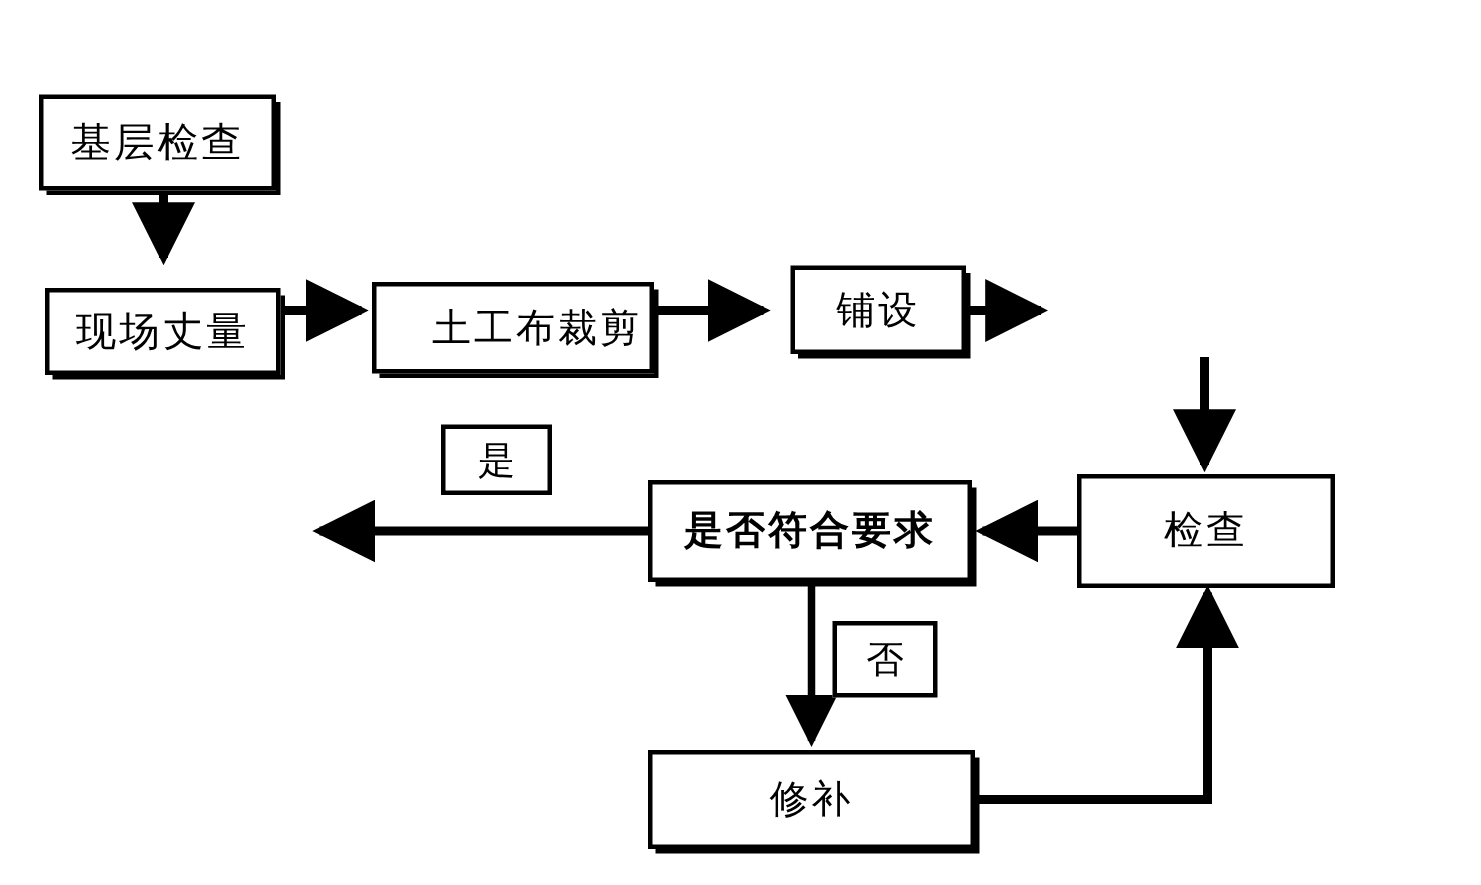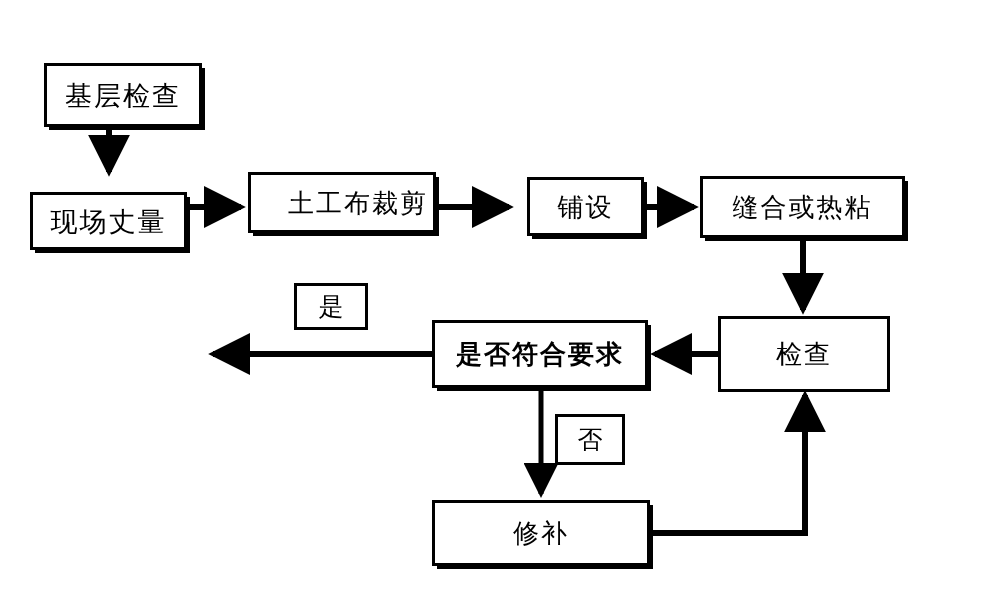--- a/index.html
+++ b/index.html
@@ -80,39 +80,36 @@
 
     <line x1="718" y1="354" x2="655" y2="354" stroke="#000000" stroke-width="6" marker-end="url(#arrowhead)"></line>
 
     <line x1="432" y1="354" x2="213" y2="354" stroke="#000000" stroke-width="6" marker-end="url(#arrowhead)"></line>
 
     <line x1="541" y1="388" x2="541" y2="494" stroke="#000000" stroke-width="5" marker-end="url(#arrowhead)"></line>
 
     <polyline points="650,533 805,533 805,395" fill="none" stroke="#000000" stroke-width="6" marker-end="url(#arrowhead)"></polyline>
   </svg>
 
-  <div class="node node-lg shadow" style="left:44px; top:63px; width:158px; height:64px;">
+  <div class="node node-lg shadow" style="left:26px; top:63px; width:158px; height:64px;">
     <span>基层检查</span>
   </div>
 
   <div class="node node-lg shadow" style="left:30px; top:192px; width:157px; height:58px;">
     <span>现场丈量</span>
   </div>
 
-  <div class="node node-md shadow" style="left:248px; top:172px; width:188px; height:61px;padding-left:32px;">
+  <div class="node node-md shadow" style="left:248px; top:188px; width:188px; height:61px;padding-left:32px;">
     <span>土工布裁剪</span>
   </div>
 
   <div class="node node-md shadow" style="left:515px; top:177px; width:117px; height:59px;margin-left:12px;">
     <span>铺设</span>
   </div>
 
-  <div class="node node-md shadow" style="left:700px; top:176px; width:205px; height:62px;">
-    <span>缝合或热粘</span>
-  </div>
 
   <div class="node node-md" style="left:718px; top:316px; width:172px; height:76px;">
     <span>检查</span>
   </div>
 
   <div class="node node-md shadow" style="left:432px; top:320px; width:216px; height:68px;font-weight:bold;">
     <span>是否符合要求</span>
   </div>
 
 

